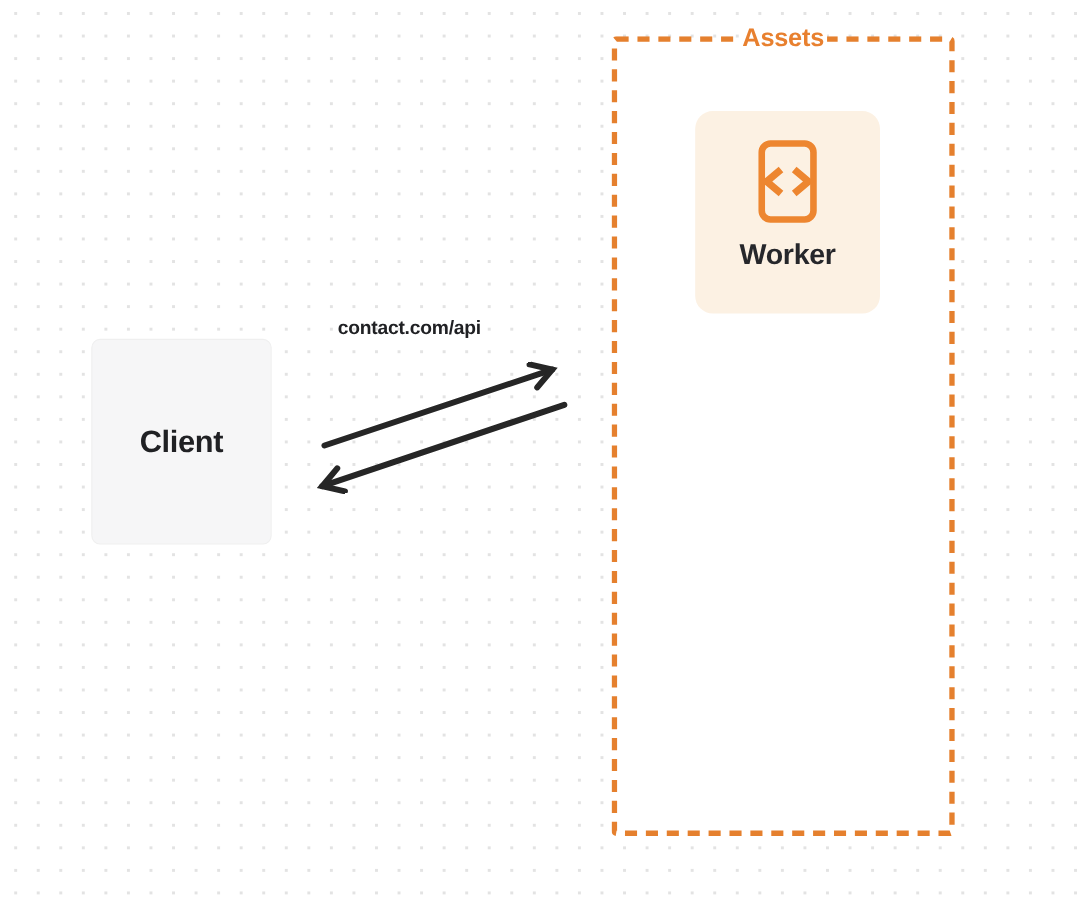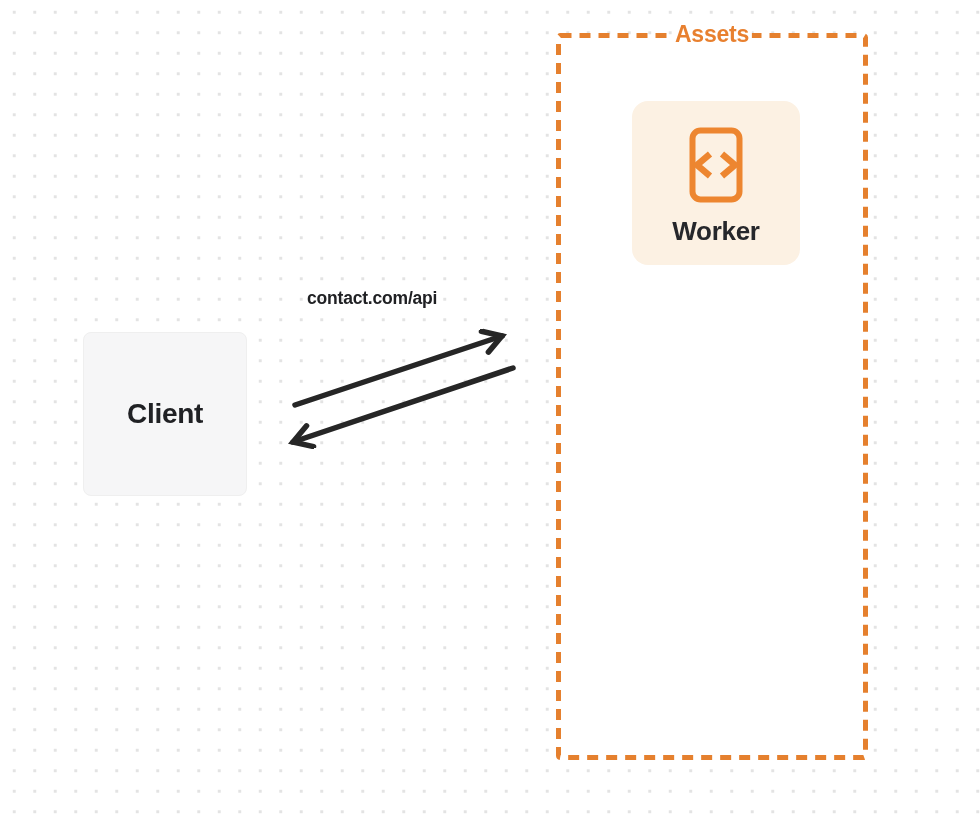--- a/index.html
+++ b/index.html
@@ -8,21 +8,21 @@
     width:980px;height:818px;
     overflow:hidden;
     font-family:"Liberation Sans", sans-serif;
     background-color:#ffffff;
     background-image:radial-gradient(circle, #E3E3E3 1.5px, transparent 1.7px);
     background-size:20.5px 20.5px;
     background-position:4px 2px;
   }
   
   .client-box{
-    position:absolute;left:83px;top:332px;width:164px;height:164px;
+    position:absolute;left:83px;top:308px;width:164px;height:187px;
     background:#F6F6F7;border:1px solid #EFEFEF;border-radius:8px;
     display:flex;align-items:center;justify-content:center;box-sizing:border-box;
   }
   .client-box span{
     font-size:28px;font-weight:bold;color:#202124;letter-spacing:-0.3px;
   }
   
   .request-label{
     position:absolute;left:307px;top:288px;
     font-size:17.5px;font-weight:bold;color:#202124;letter-spacing:-0.2px;
@@ -34,21 +34,21 @@
   .project-label{
     position:absolute;left:712px;top:21px;transform:translateX(-50%);
     font-size:23px;font-weight:bold;color:#E8802F;
     background:#ffffff;padding:0 3px;letter-spacing:-0.2px;
   }
   
   .card{
     position:absolute;background:#FCF1E3;border-radius:16px;
     display:flex;flex-direction:column;align-items:center;box-sizing:border-box;
   }
-  .card-worker{left:632px;top:101px;width:168px;height:164px;padding-top:26px;}
+  .card-worker{left:632px;top:101px;width:168px;height:184px;padding-top:26px;}
   .card-assets{left:628px;top:450px;width:172px;height:163px;padding-top:33px;}
   .card-label{
     font-size:26px;font-weight:bold;color:#26272B;letter-spacing:-0.3px;
   }
   .card-worker .card-label{margin-top:13px;}
   .card-assets .card-label{margin-top:24px;}
   
   .tree{
     position:absolute;left:608px;top:616px;margin:0;
     font-family:"DejaVu Sans Mono", monospace;

